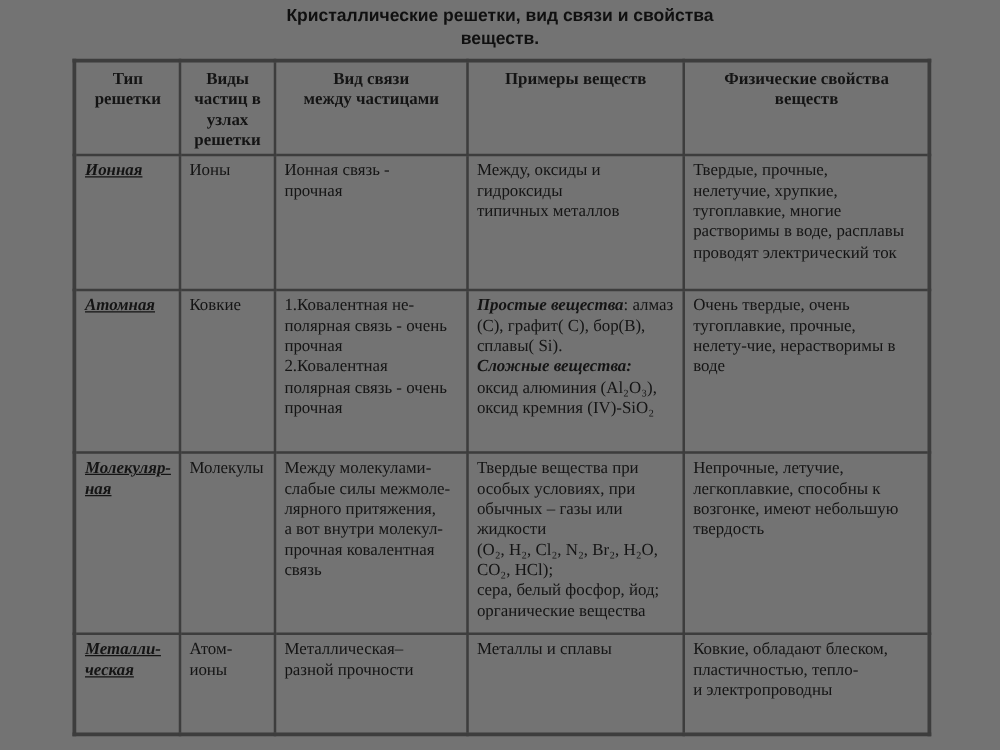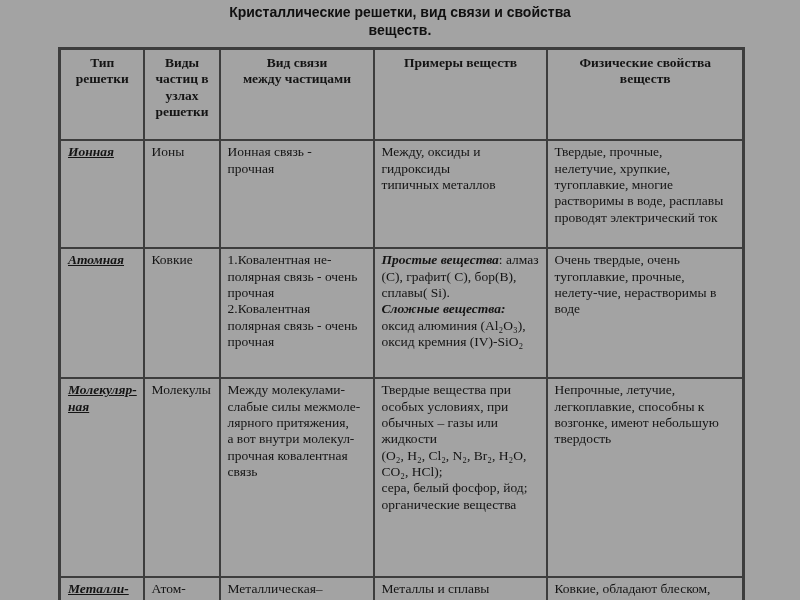--- a/index.html
+++ b/index.html
@@ -4,21 +4,21 @@
 <style>
   html, body {
     margin: 0;
     padding: 0;
     background: #ffffff;
   }
   .page {
     position: relative;
     width: 800px;
     height: 600px;
-    background: #a3a3a3;
+    background: #737373;
     overflow: hidden;
     font-family: "Liberation Serif", "DejaVu Serif", serif;
     color: #141414;
   }
   .title {
     position: absolute;
     top: 3px;
     left: 0;
     width: 100%;
     text-align: center;
@@ -35,34 +35,34 @@
     top: 47px;
     width: 684px;
     border-collapse: collapse;
     table-layout: fixed;
     border: 3px solid #3d3d3d;
   }
   table.lattice th,
   table.lattice td {
     border: 2px solid #3d3d3d;
     vertical-align: top;
-    padding: 3px 6px 19px 7px;
+    padding: 3px 6px 3px 7px;
     font-size: 13.5px;
     line-height: 1.21;
     overflow: hidden;
   }
   table.lattice th {
     font-weight: bold;
     text-align: center;
     padding-top: 5px;
   }
   tr.hrow   { height: 68px; }
   tr.row-1  { height: 108px; }
   tr.row-2  { height: 130px; }
-  tr.row-3  { height: 199px; }
+  tr.row-3  { height: 145px; }
   tr.row-4  { height: 80px; }
   .cell-text {
     display: block;
     white-space: pre-line;
   }
   .inline-text {
     white-space: pre-line;
   }
   td.rowhead .cell-text {
     font-weight: bold;

